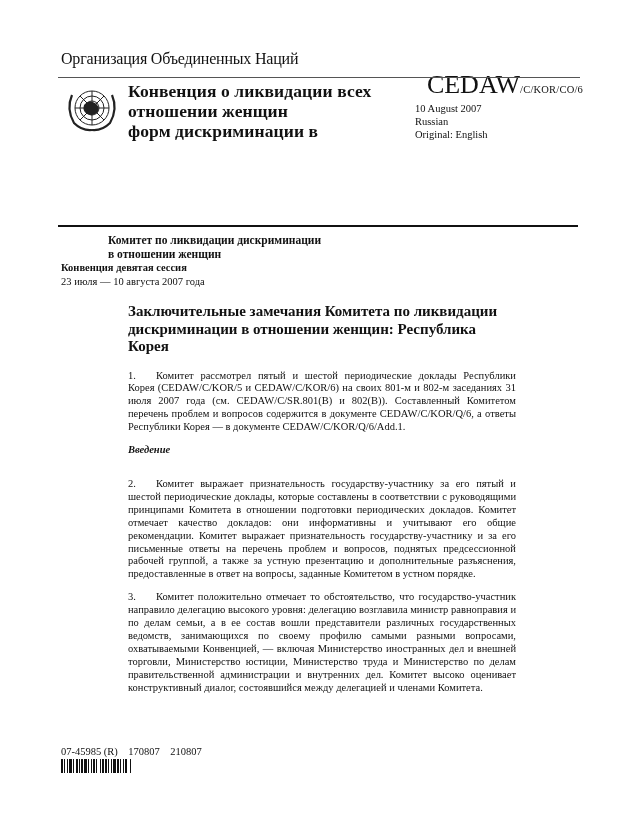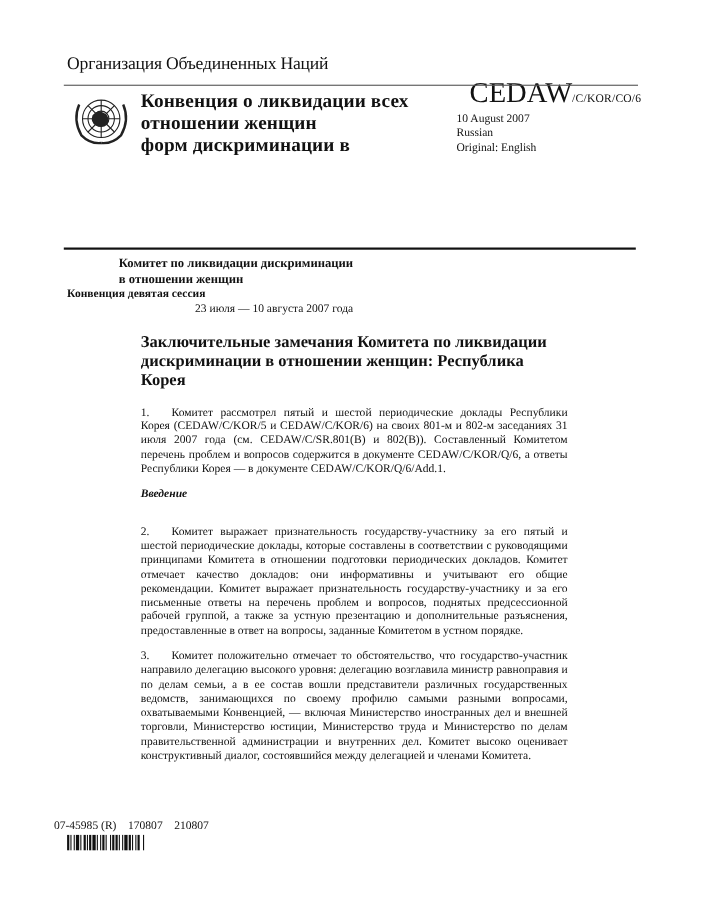--- a/index.html
+++ b/index.html
@@ -10,27 +10,27 @@
   #symbol { right:57px; top:46px; font-size:26px; white-space:nowrap;margin-top:24px; }
   #symbol .sub { font-size:10.5px; letter-spacing:0.2px; }
   #rule-top { left:58px; top:77px; width:522px; height:1px; background:#555; }
   #emblem { left:64px; top:83px; width:56px; height:52px; }
   #conv-title { left:128px; top:81px; width:260px; font-size:17.5px; font-weight:bold; line-height:20px; letter-spacing:0.1px; }
   #meta { left:415px; top:102px; font-size:10.5px; line-height:13px; }
   #rule-thick { left:58px; top:225px; width:520px; height:2px; background:#111; }
   #committee { left:61px; top:233px; font-size:11.5px; line-height:14px; }
   #committee .b { font-weight:bold;margin-left:47px; }
   #committee .s { font-weight:bold; font-size:10.5px; }
-  #committee .d { font-size:10.5px;text-align:right; }
+  #committee .d { font-size:10.5px; }
   #main { left:128px; top:303px; width:388px; }
   #doc-title { font-size:15px; font-weight:bold; line-height:17.5px; margin:0 0 14px 0; }
   .para { font-size:10.5px; line-height:12.9px; text-align:justify; margin:0 0 10px 0; }
   .para .num { display:inline-block; width:28px; }
   .subhead { font-size:10.5px; font-weight:bold; margin:10px 0 23px 0;font-style:italic; }
-  #footer-code { left:49px; top:746px; font-size:10.5px; white-space:pre; }
+  #footer-code { left:61px; top:746px; font-size:10.5px; white-space:pre; }
   #barcode { left:61px; top:759px; width:106px; height:14px; display:flex; gap:0; }
   #barcode span { display:block; height:14px; background:#111; }
 </style>
 </head>
 <body>
 
 <div class="abs" id="org">Организация Объединенных Наций</div>
 <div class="abs" id="symbol"><span>CEDAW</span><span class="sub">/C/KOR/CO/6</span></div>
 <div class="abs" id="rule-top"></div>
 

